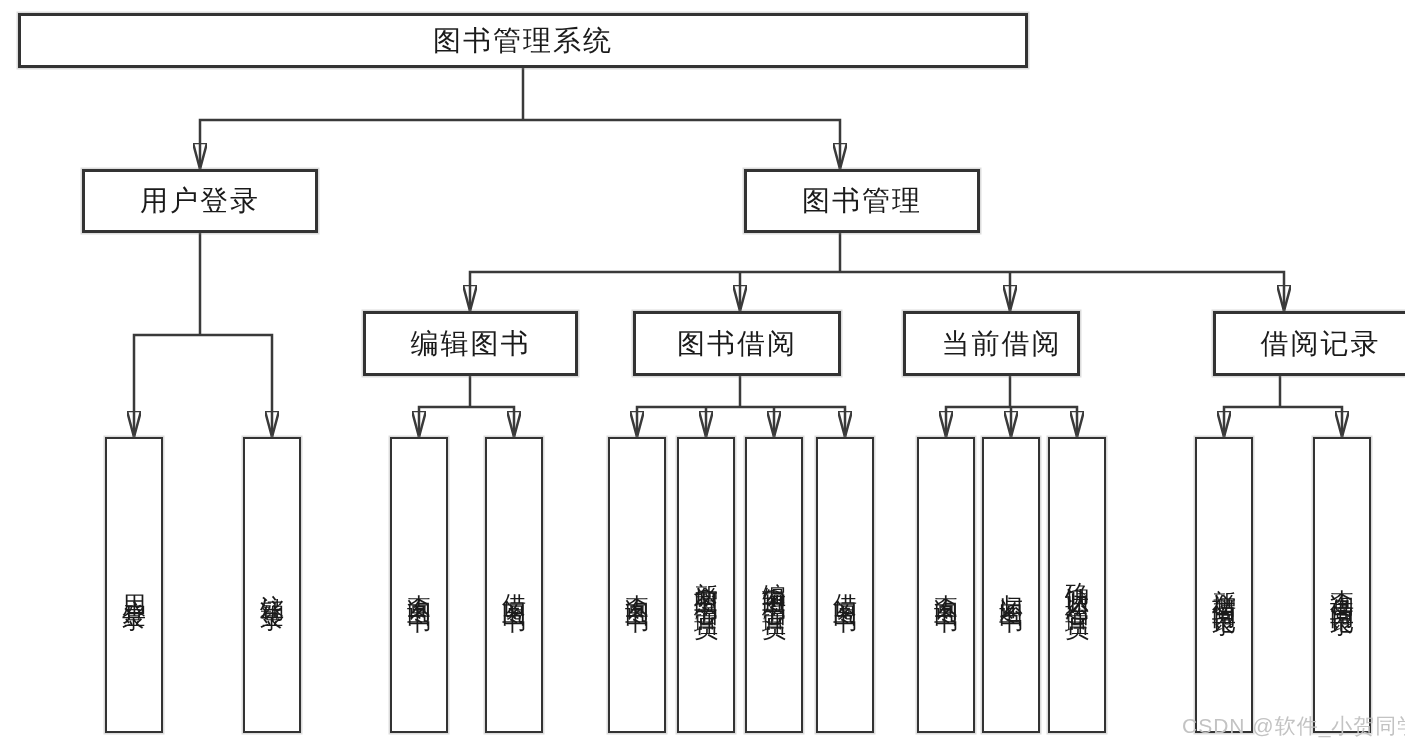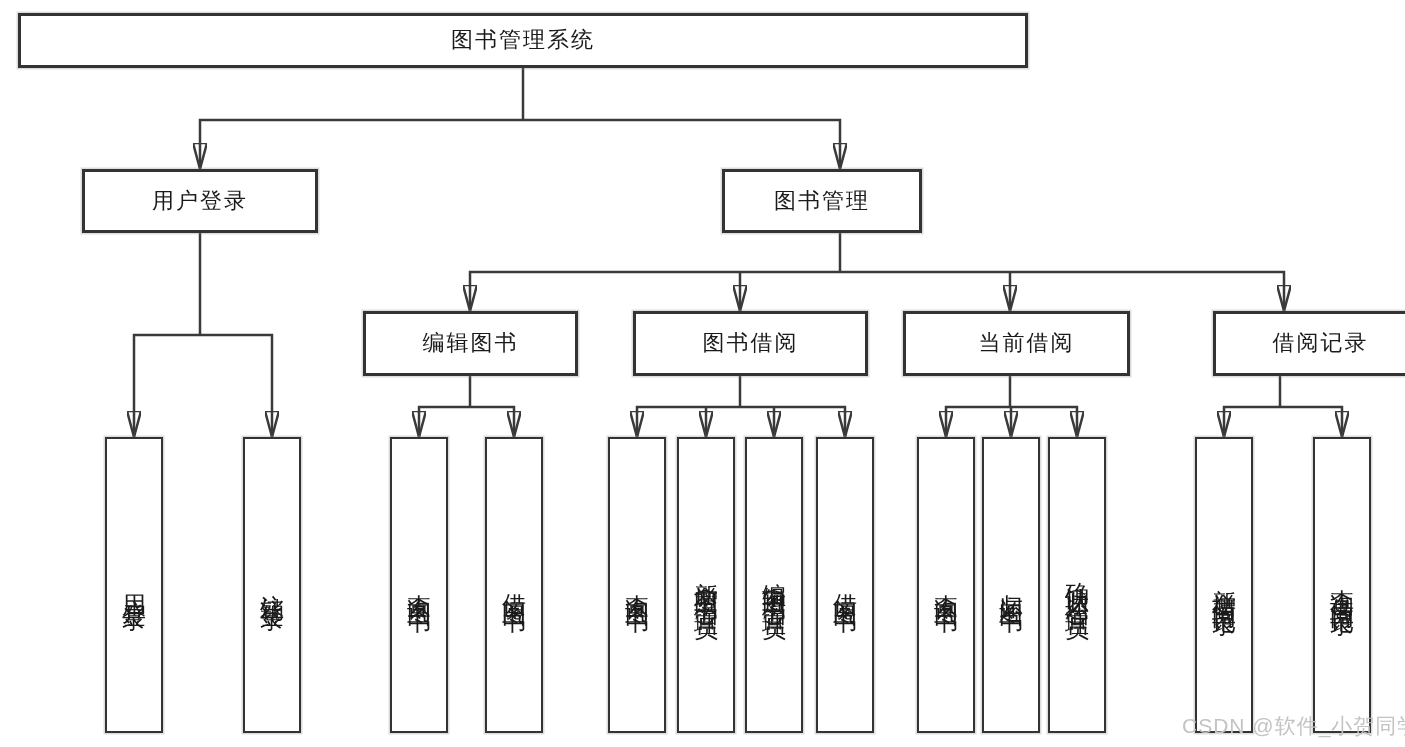--- a/index.html
+++ b/index.html
@@ -30,45 +30,45 @@
   }
   .node {
     position: absolute;
     box-sizing: border-box;
     background: #ffffff;
     border: 3px solid #333333;
     box-shadow: 0 0 0 1.5px rgba(140,140,140,0.30);
     display: flex;
     align-items: center;
     justify-content: center;
-    font-size: 22px;
+    font-size: 28px;
     color: #1a1a1a;
     letter-spacing: 2px;
     z-index: 2;
     line-height: 1.2;
   }
   .leaf {
     writing-mode: vertical-rl;
     text-orientation: mixed;
     font-size: 24px;
     letter-spacing: 5px;
     line-height: 1;
     border-width: 2.5px;
     width: 58px;
     top: 437px;
     height: 296px;
     padding: 6px 0;
   }
   
   #n-root        { left: 18px;   top: 13px;  width: 1010px; height: 55px; }
   #n-user-login  { left: 82px;   top: 169px; width: 236px;  height: 64px; }
-  #n-book-mgmt   { left: 722px;  top: 169px; width: 200px;  height: 64px; }
+  #n-book-mgmt   { left: 744px;  top: 169px; width: 236px;  height: 64px; }
   #n-new-book    { left: 363px;  top: 311px; width: 215px;  height: 65px; }
-  #n-book-borrow { left: 633px;  top: 311px; width: 235px;  height: 65px; }
-  #n-cur-borrow  { left: 903px;  top: 311px; width: 227px;  height: 65px; padding-left: 20px; }
+  #n-book-borrow { left: 633px;  top: 311px; width: 208px;  height: 65px; }
+  #n-cur-borrow  { left: 903px;  top: 311px; width: 177px;  height: 65px; padding-left: 20px; }
   #n-records     { left: 1173px; top: 311px; width: 215px;  height: 65px; margin-left: 40px; }
   #l-ul-login    { left: 105px; }
   #l-ul-logout   { left: 243px; }
   #l-nb-query    { left: 390px; }
   #l-nb-borrow   { left: 485px; }
   #l-bb-query    { left: 608px; }
   #l-bb-add      { left: 677px; }
   #l-bb-edit     { left: 745px; }
   #l-bb-borrow   { left: 816px; }
   #l-cb-query    { left: 917px; }

